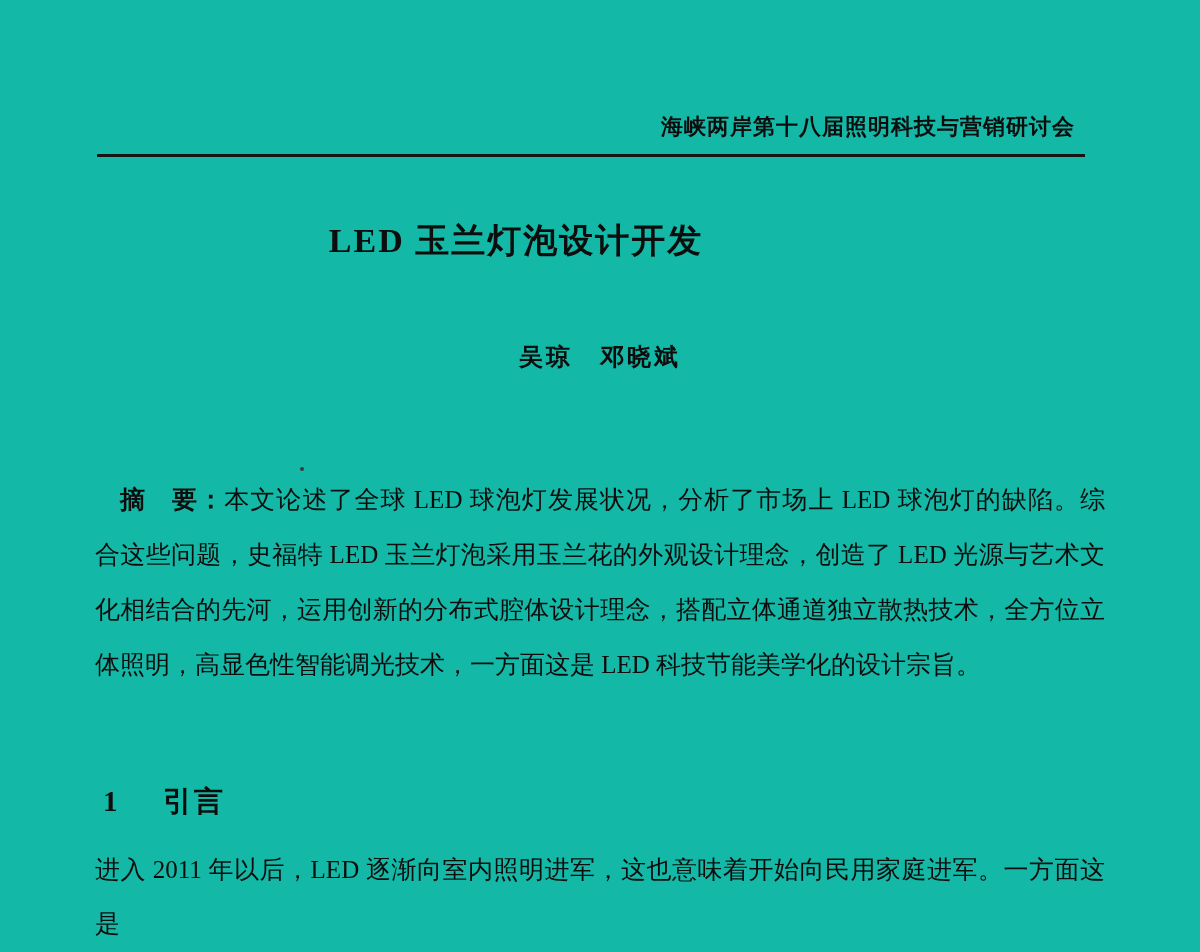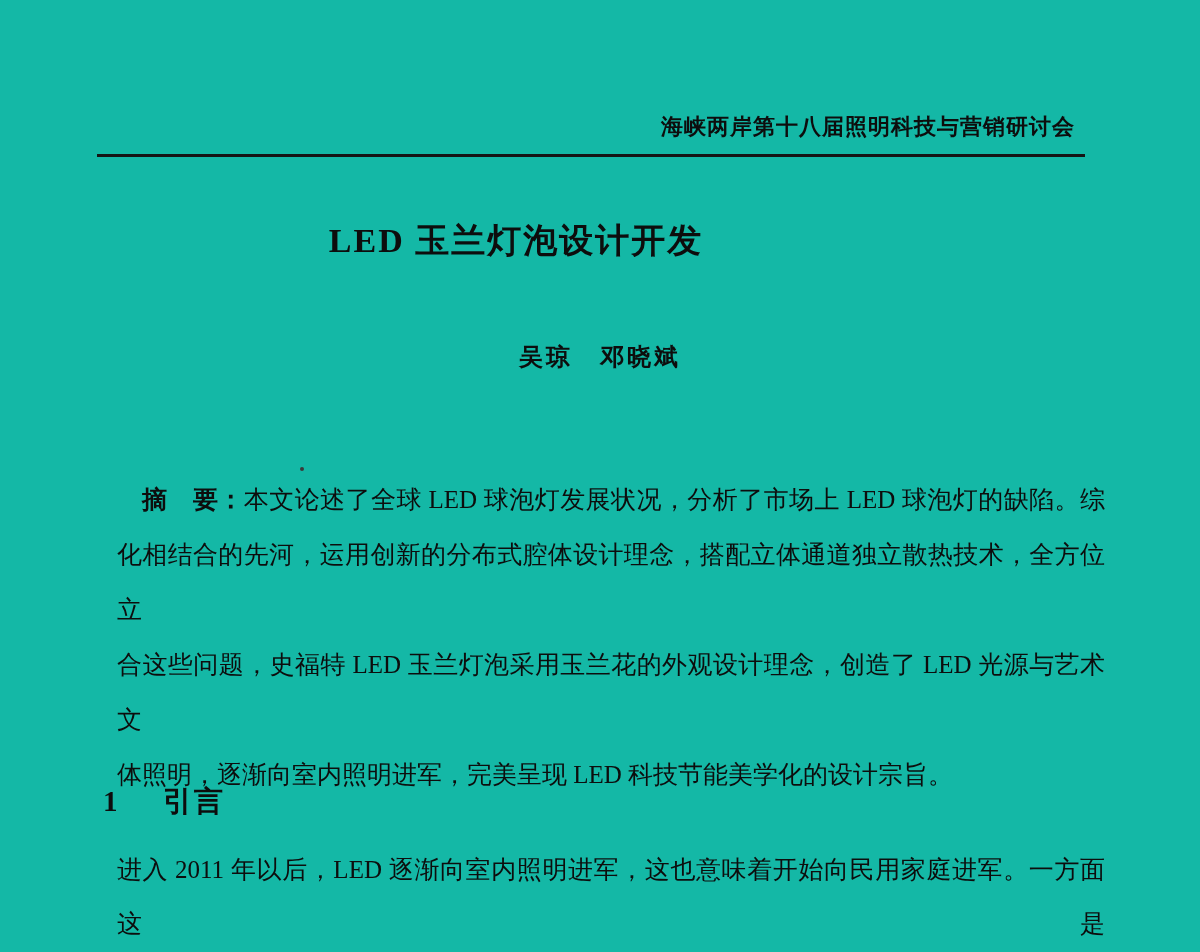--- a/index.html
+++ b/index.html
@@ -85,21 +85,20 @@
     position: absolute;
     top: 843px;
     left: 95px;
     width: 1010px;
     font-size: 25px;
     line-height: 54px;
   }
   .line {
     white-space: normal;
     text-align: left;
-    margin-left: 22px;
   }
   .line.fill {
     text-align: justify;
     text-align-last: justify;
   }
   .indent1 { padding-left: 25px; }
   .indent2 { padding-left: 55px; }
   .b { font-weight: 700; }
   .section-heading {
     position: absolute;
@@ -126,23 +125,23 @@
 
   <h1 class="title">LED 玉兰灯泡设计开发</h1>
 
   <div class="authors">吴琼　邓晓斌</div>
 
 
   <div class="dot"></div>
 
   <div class="abstract">
     <div class="line fill indent1"><span class="b">摘　要：</span><span>本文论述了全球 LED 球泡灯发展状况，分析了市场上 LED 球泡灯的缺陷。综</span></div>
+    <div class="line fill">合这些问题，史福特 LED 玉兰灯泡采用玉兰花的外观设计理念，创造了 LED 光源与艺术文</div>
     <div class="line fill">化相结合的先河，运用创新的分布式腔体设计理念，搭配立体通道独立散热技术，全方位立</div>
-    <div class="line fill">合这些问题，史福特 LED 玉兰灯泡采用玉兰花的外观设计理念，创造了 LED 光源与艺术文</div>
-    <div class="line">体照明，逐渐向室内照明进军，完美呈现 LED 科技节能美学化的设计宗旨。</div>
+    <div class="line">体照明，高显色性智能调光技术，一方面这是 LED 科技节能美学化的设计宗旨。</div>
   </div>
 
   <div class="section-heading">
     <span class="num">1</span><span>引言</span>
   </div>
 
   <div class="body-block">
     <div class="line fill">进入 2011 年以后，LED 逐渐向室内照明进军，这也意味着开始向民用家庭进军。一方面这是</div>
   </div>
 

